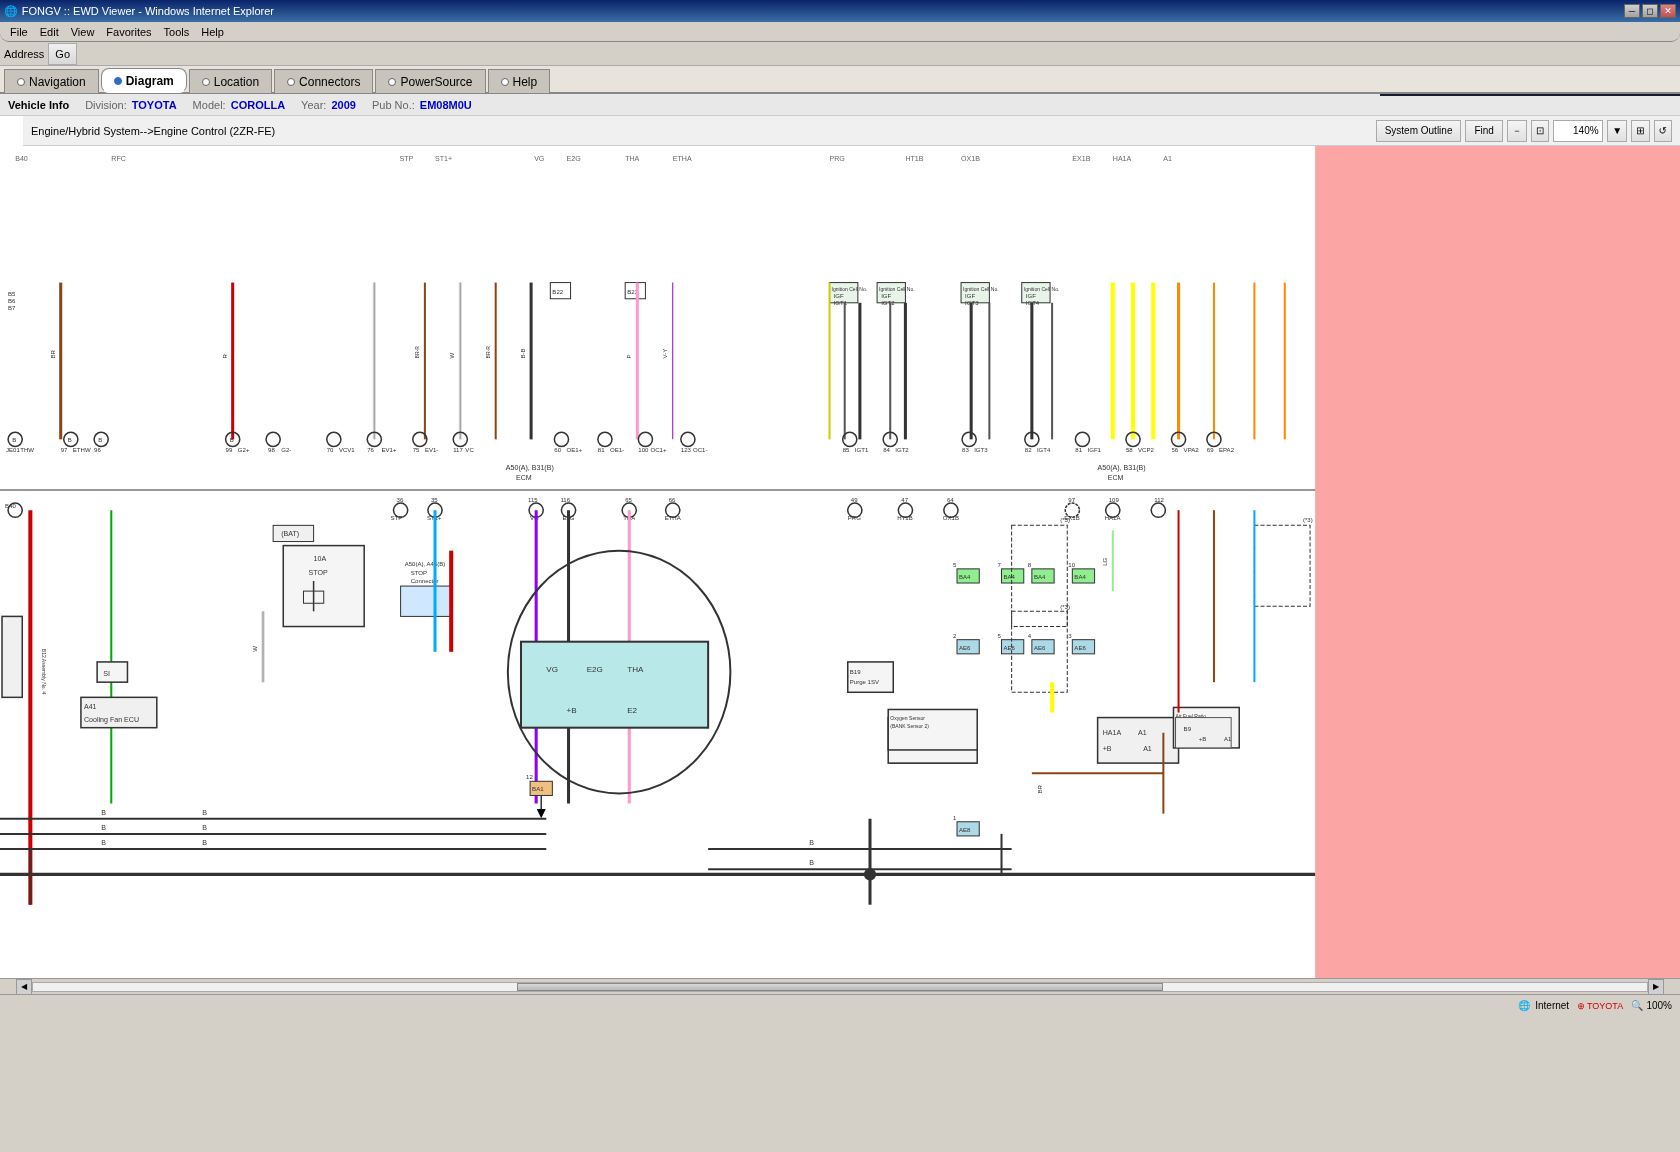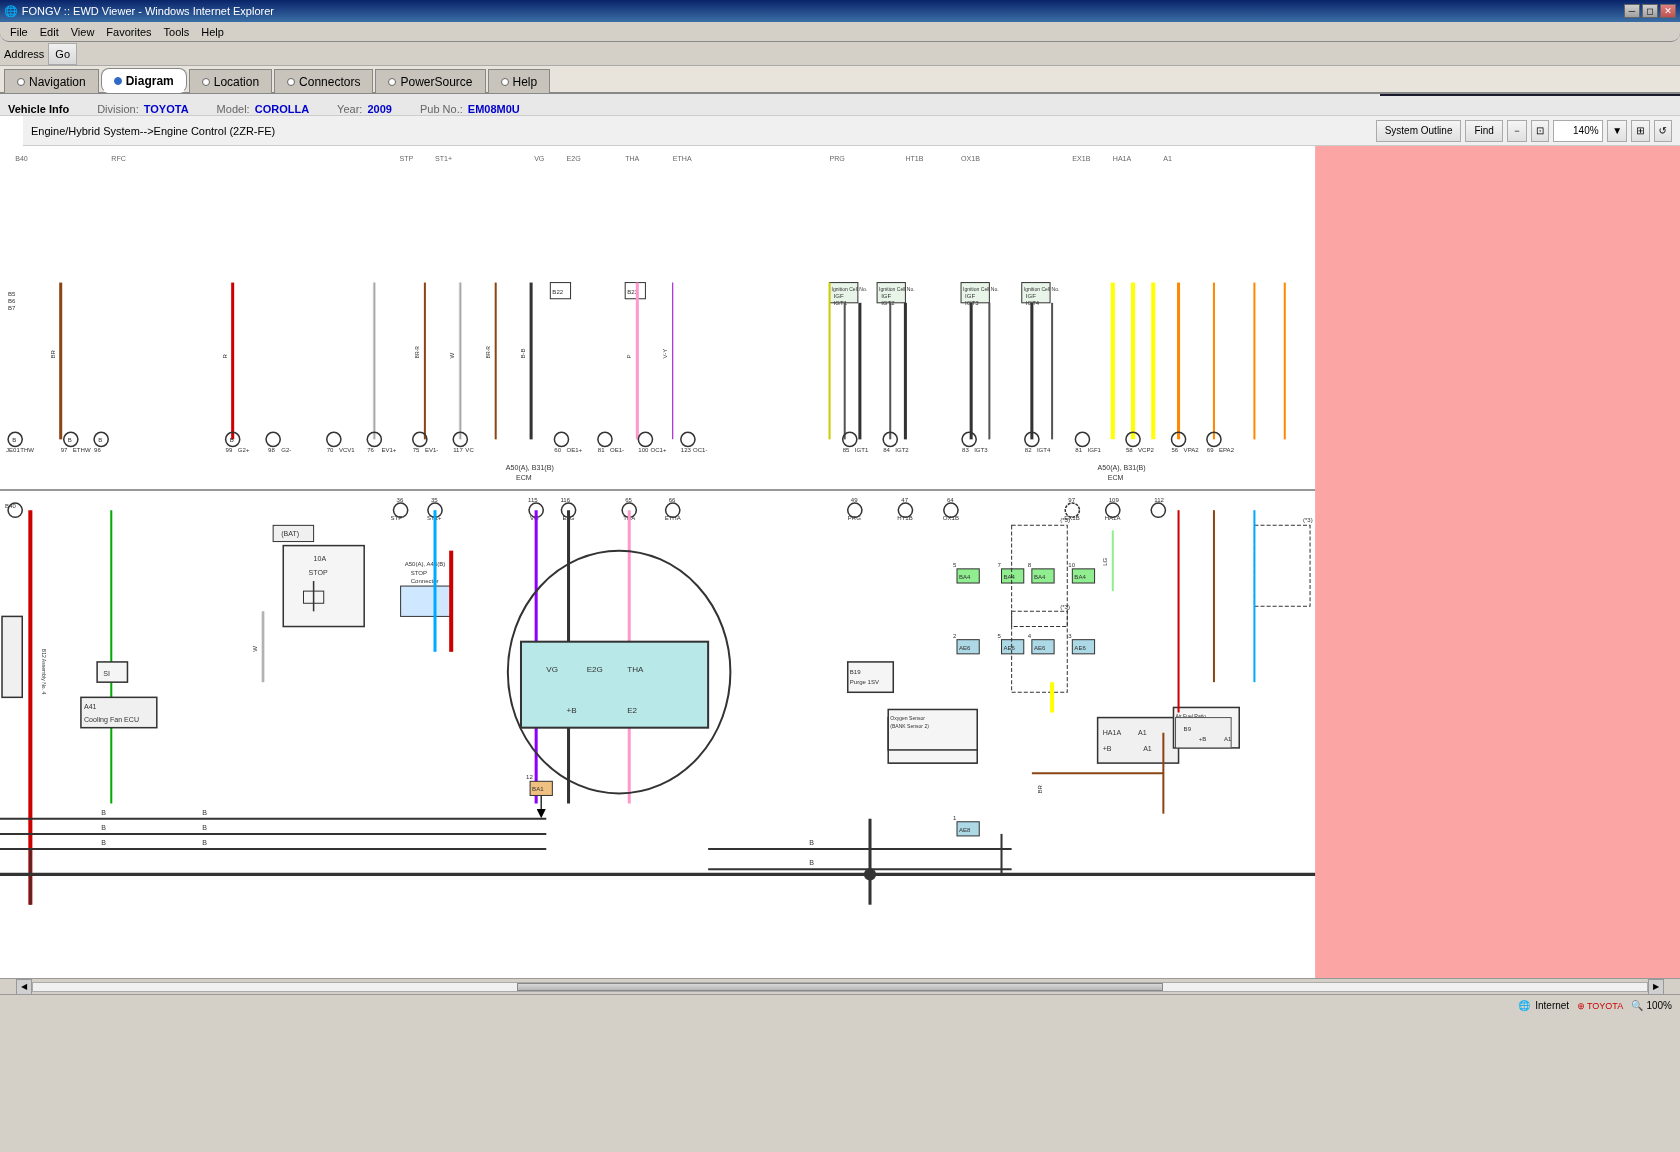--- a/index.html
+++ b/index.html
@@ -65,22 +65,22 @@
       background: white; border-bottom: 1px solid white; font-weight: bold; height: 25px; border-radius: 8px;
     }
     .nav-tab .radio-dot {
       width: 8px; height: 8px; border: 1px solid #666; border-radius: 50%;
       background: white; display: inline-block;
     }
     .nav-tab.active .radio-dot { background: #316ac5; border-color: #316ac5; }
 
     
     .vehicle-info {
-      height: 22px; background: #e8e8e8; display: flex; align-items: flex-end;
-      padding: 0 8px; gap: 28px; border-bottom: 1px solid #ccc; font-size: 11px;
+      height: 22px; background: #e8e8e8; display: flex; align-items: center;
+      padding: 0 8px; gap: 16px; border-bottom: 1px solid #ccc; font-size: 11px;
     }
     .vi-label { font-weight: bold; }
     .vi-key { color: #666; margin-right: 2px; }
     .vi-value { color: #0000cc; font-weight: bold; }
 
     
     .main-content {
       position: relative; background: white;
       height: calc(1152px - 22px - 20px - 24px - 28px - 28px - 22px - 30px - 24px - 22px);
       overflow: hidden;

